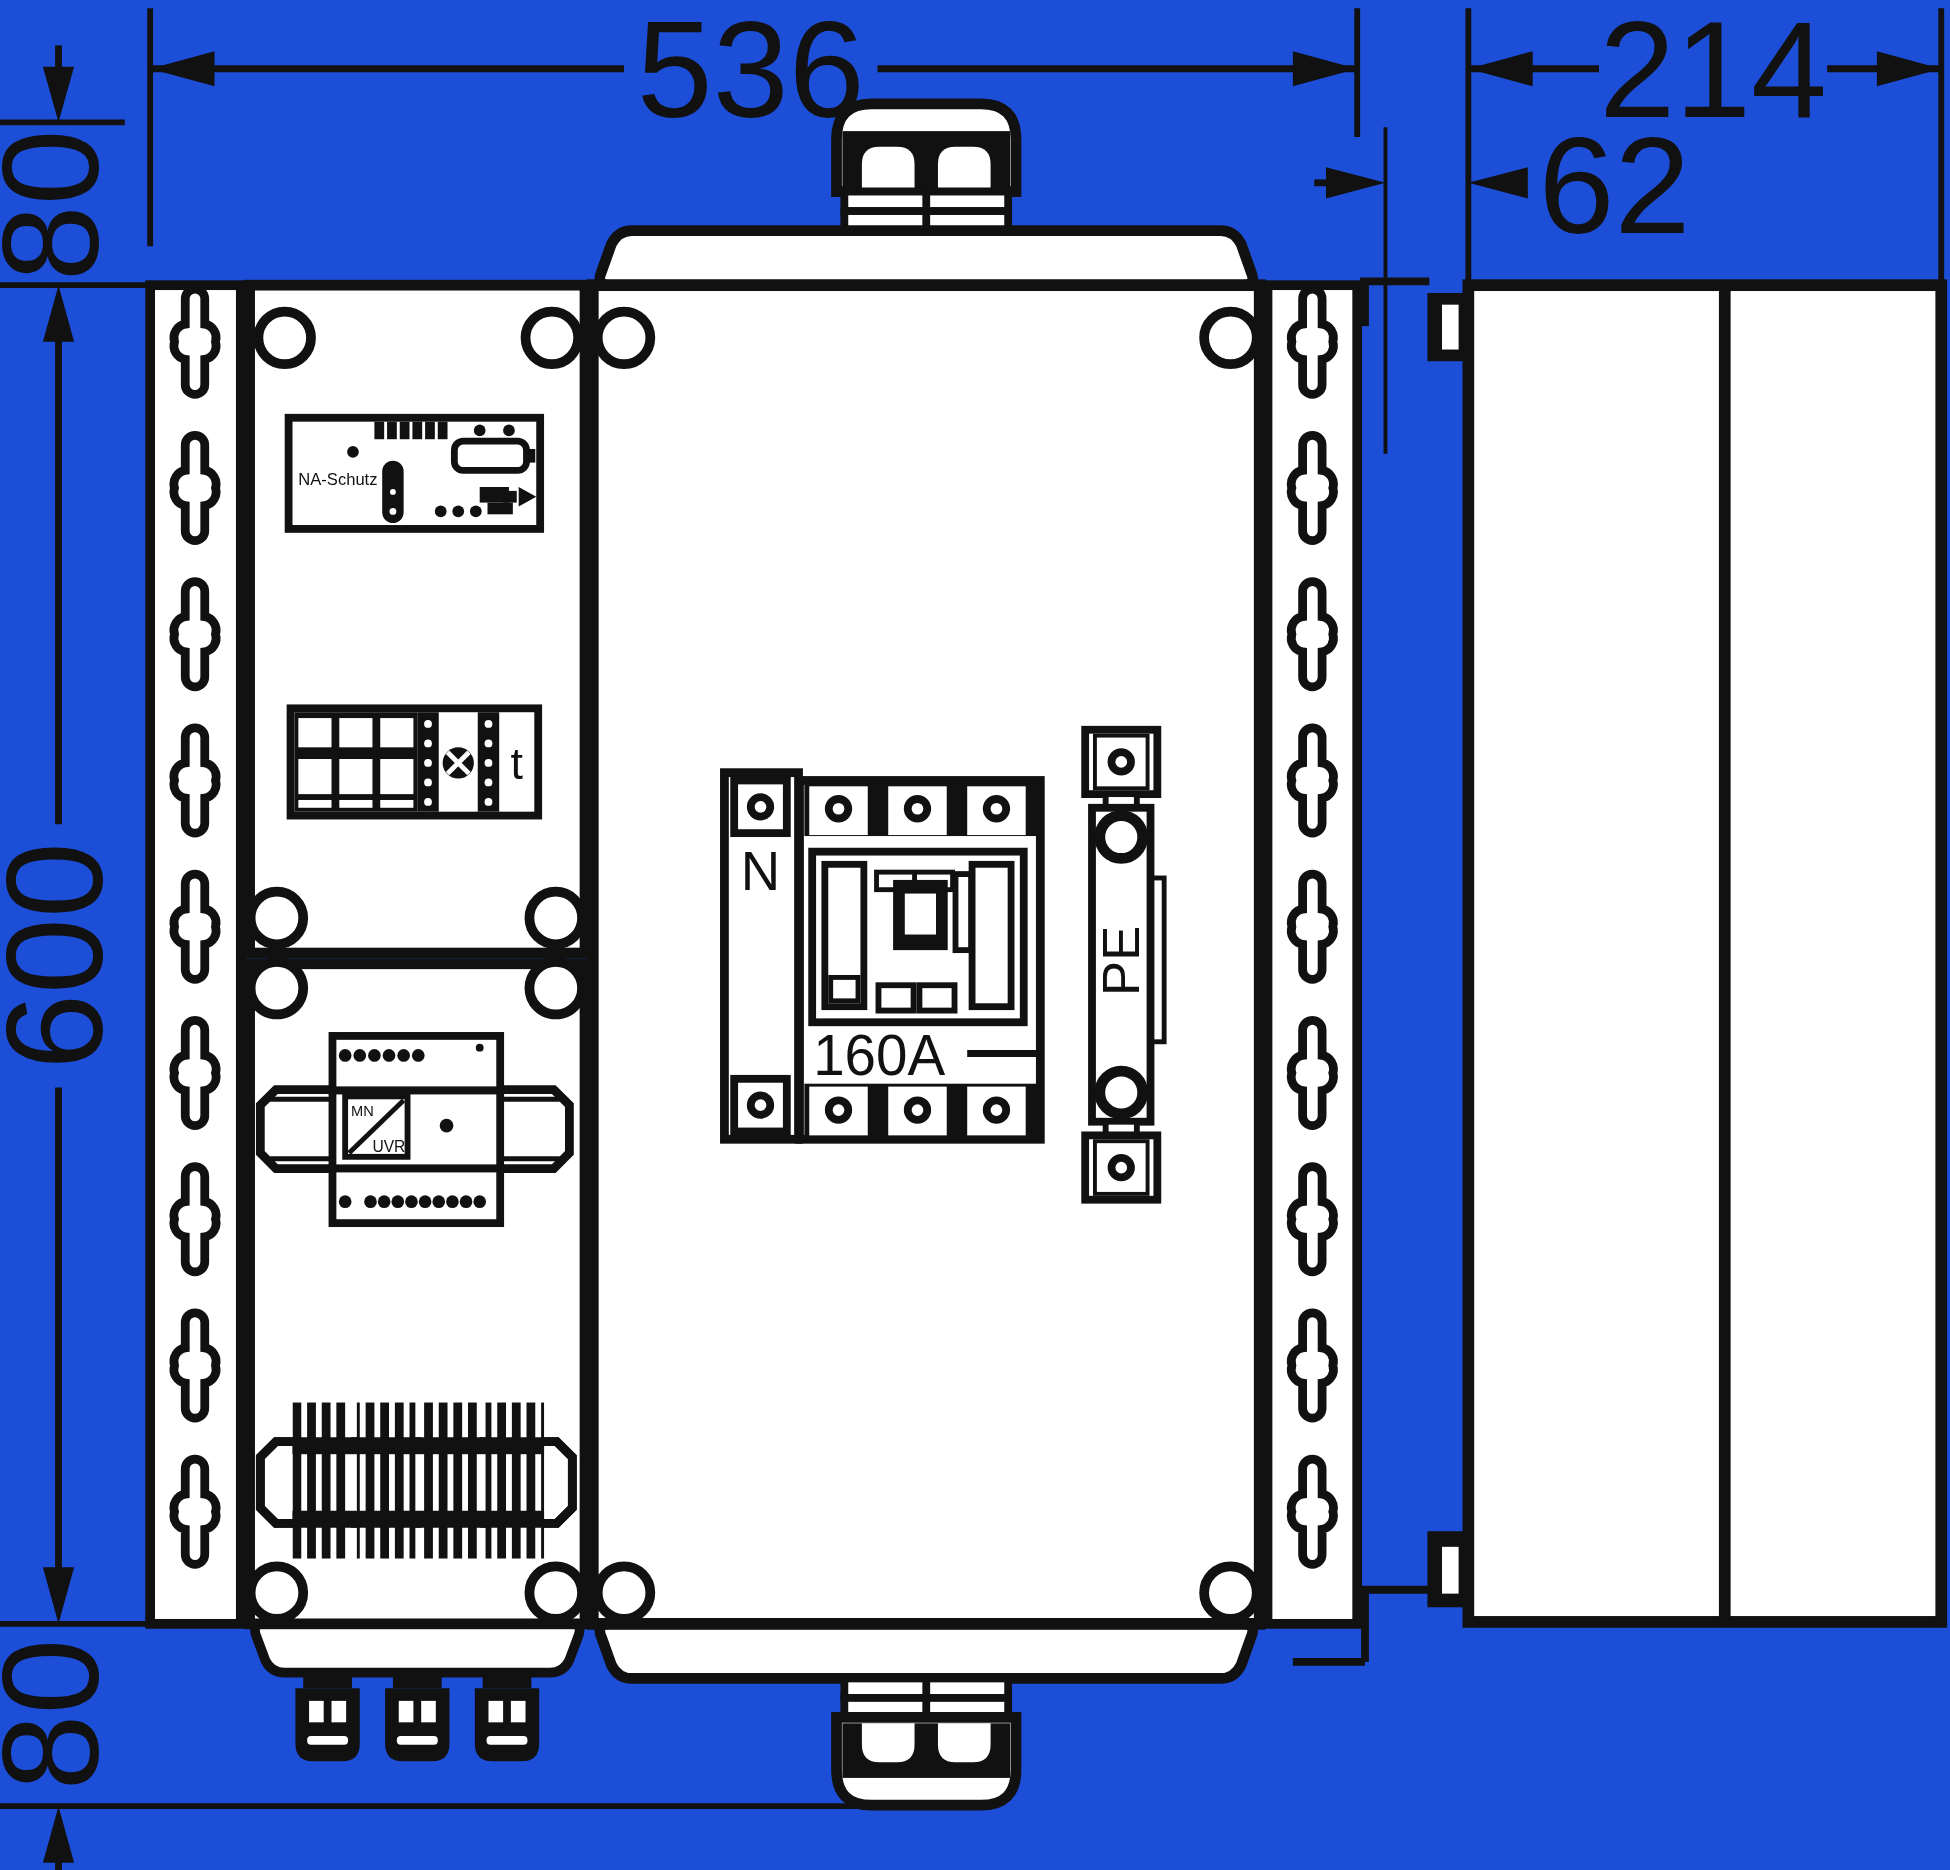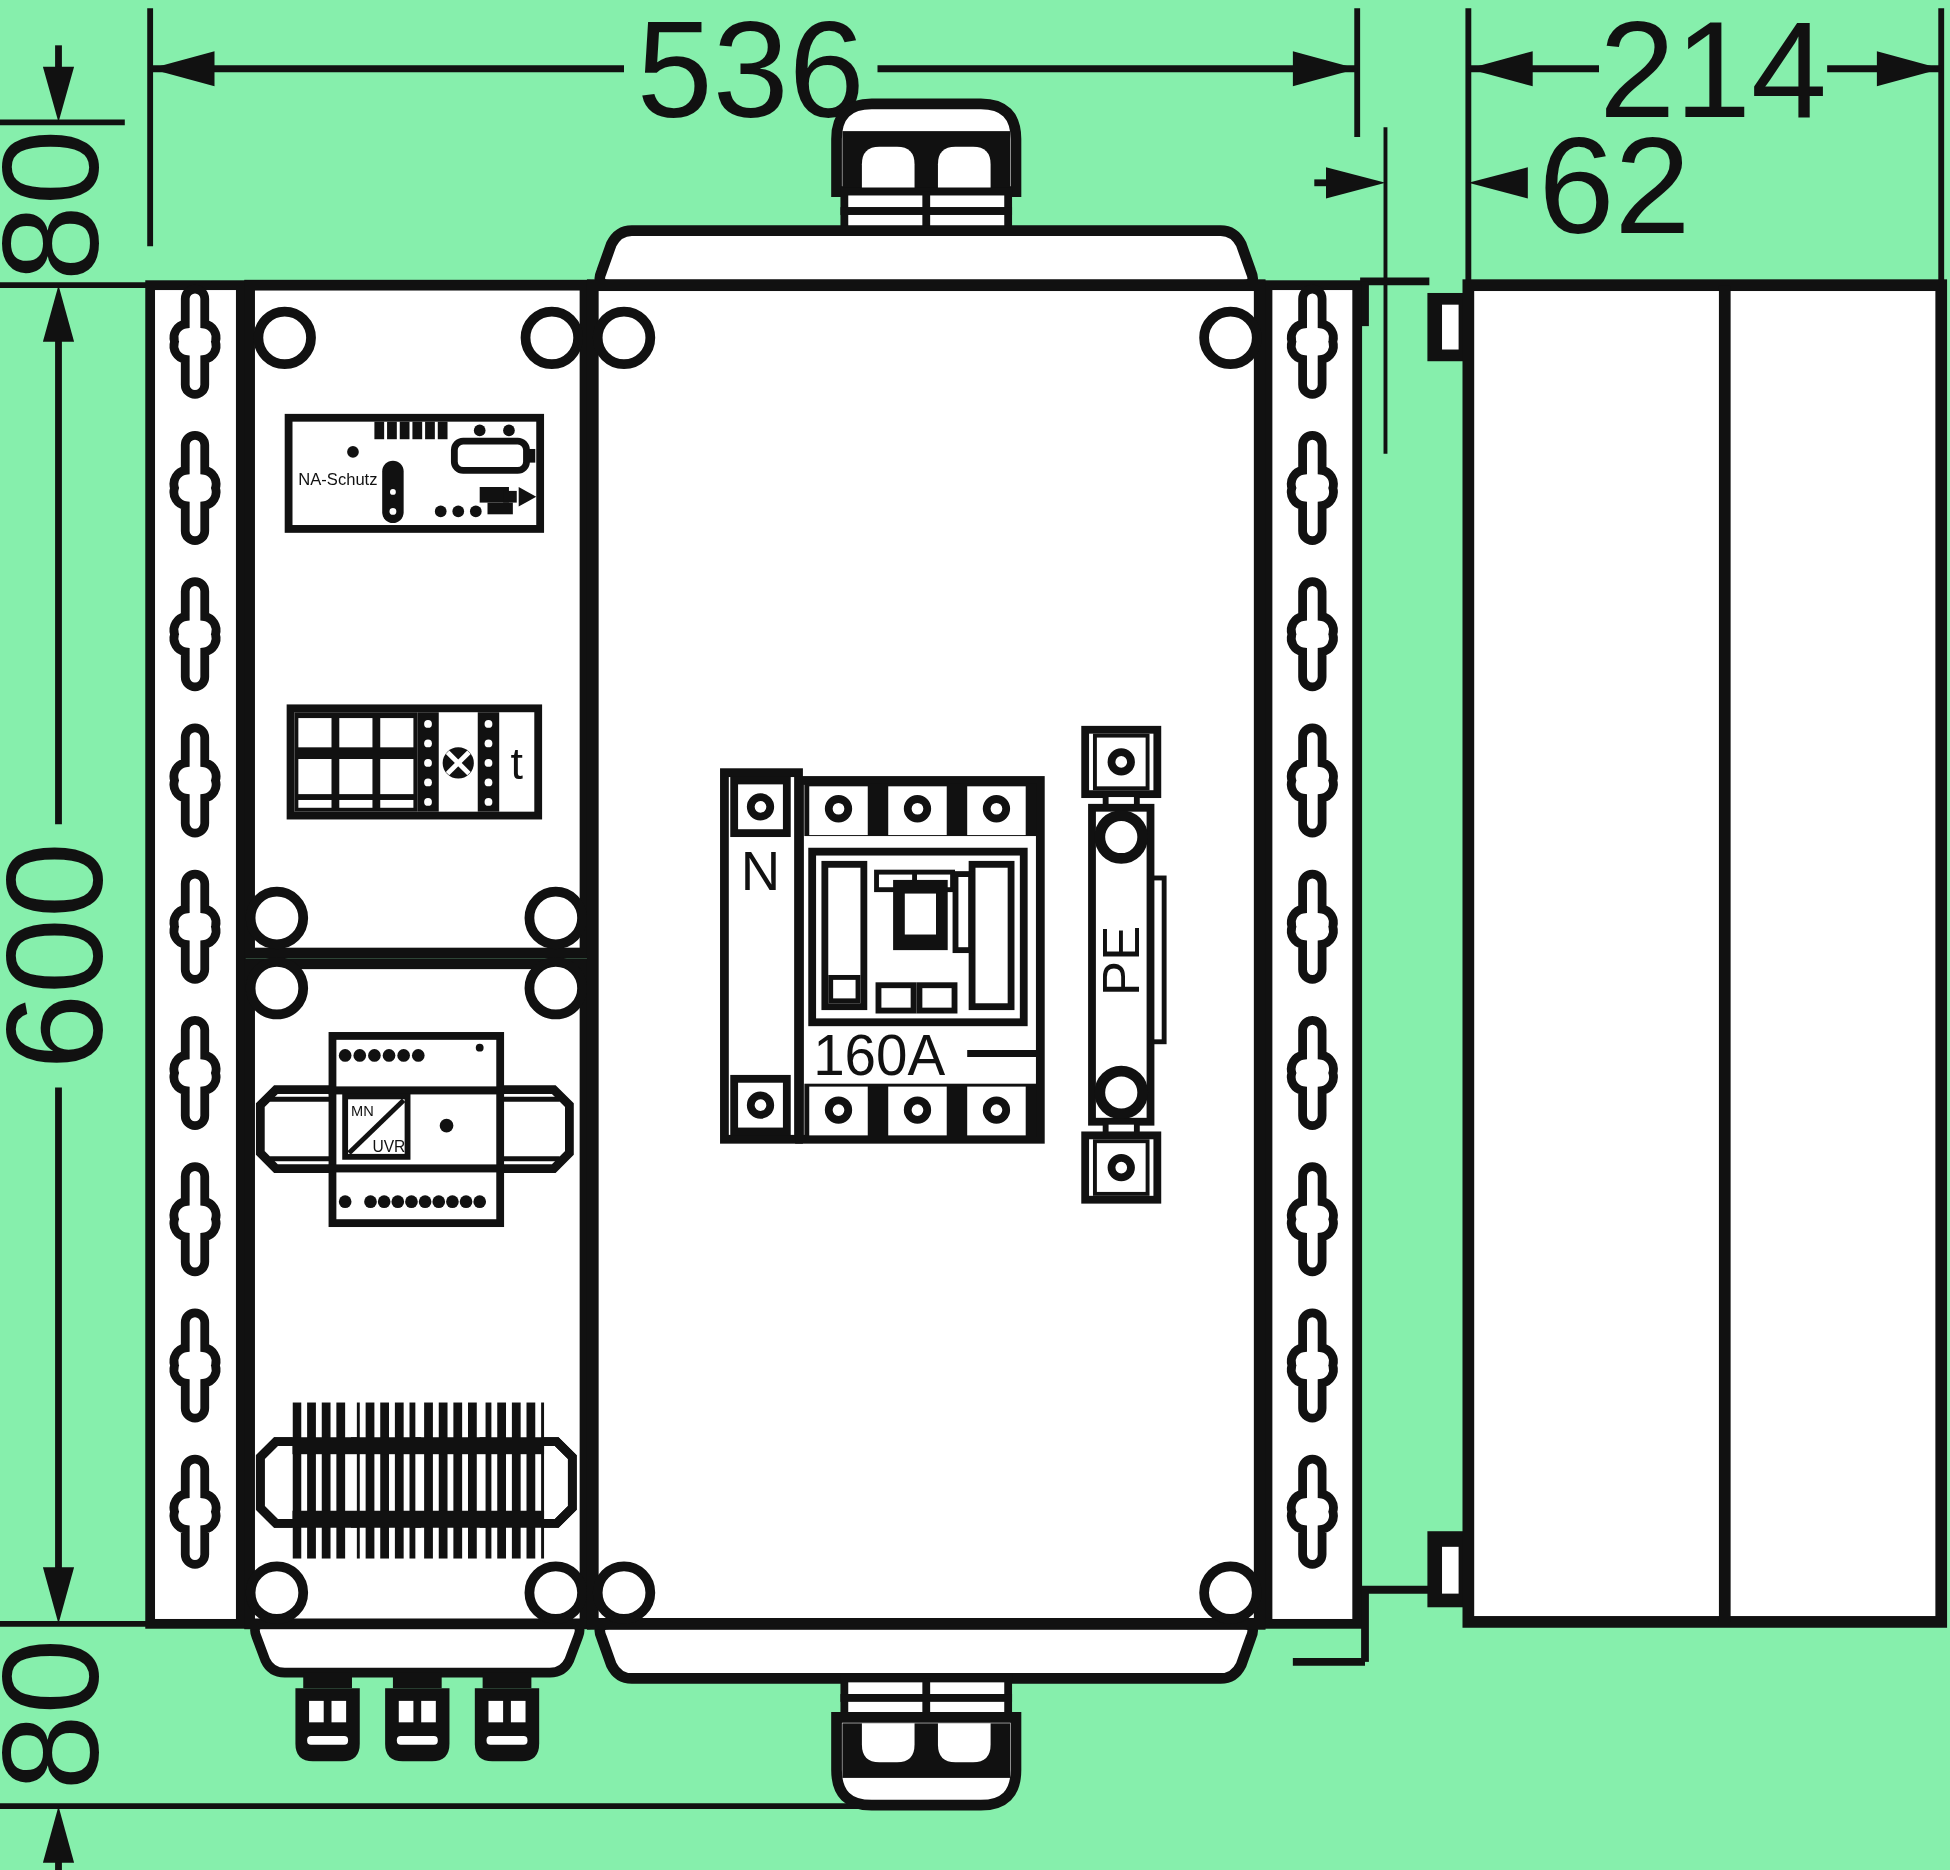--- a/index.html
+++ b/index.html
@@ -1,16 +1,16 @@
 <!DOCTYPE html>
 <html><head>
 <meta charset="utf-8">
 <style>
   html,body{margin:0;padding:0;background:#fff;}
-  #stage{position:relative;width:1950px;height:1871px;background:#86efac;overflow:hidden;
+  #stage{position:relative;width:1950px;height:1871px;background:#1d4ed8;overflow:hidden;
          font-family:"Liberation Sans", sans-serif;}
   svg{position:absolute;left:0;top:0;}
   text{fill:#111;font-family:"Liberation Sans", sans-serif;}
   .dim{font-size:140px;}
   .lbl-s{font-size:17px;}
   .lbl-m{font-size:46px;}
 </style>
 </head>
 <body>
 

